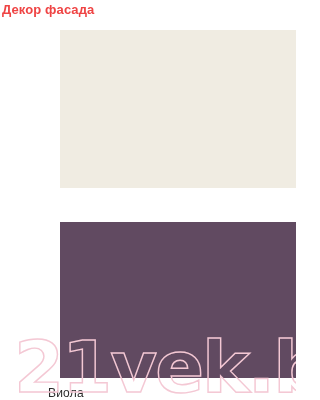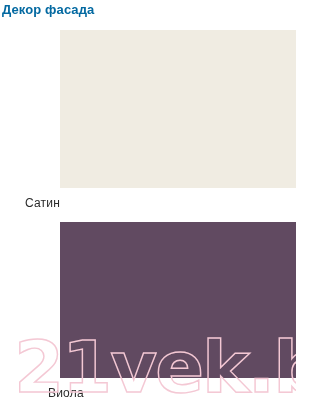--- a/index.html
+++ b/index.html
@@ -24,21 +24,21 @@
   }
 
   
   .page-title {
     position: absolute;
     left: 2px;
     top: 1px;
     font-size: 13px;
     font-weight: bold;
     line-height: 17px;
-    color: #0369a1;
+    color: #ef4444;
     letter-spacing: 0.1px;
     white-space: nowrap;
   }
 
   
   .swatch-group {
     position: absolute;
     left: 0;
     width: 296px;
   }
@@ -94,21 +94,20 @@
 </style>
 </head>
 <body>
 
 <div id="page" style="background-color: rgb(255, 255, 255);">
 
   <div class="page-title">Декор фасада</div>
 
   <div class="swatch-group" id="swatch-group-satin">
     <div class="swatch-chip" style="background-color: rgb(240, 236, 226);"></div>
-    <div class="swatch-label">Сатин</div>
   </div>
 
   <div class="swatch-group" id="swatch-group-viola">
     <div class="swatch-chip" style="background-color: rgb(97, 74, 97);"></div>
     <div class="swatch-label">Виола</div>
   </div>
 
   <div class="watermark">
     <svg viewBox="0 0 330 80" xmlns="http://www.w3.org/2000/svg">
       <text x="0" y="62" style="stroke: rgb(244, 200, 212);">21vek.by</text>

